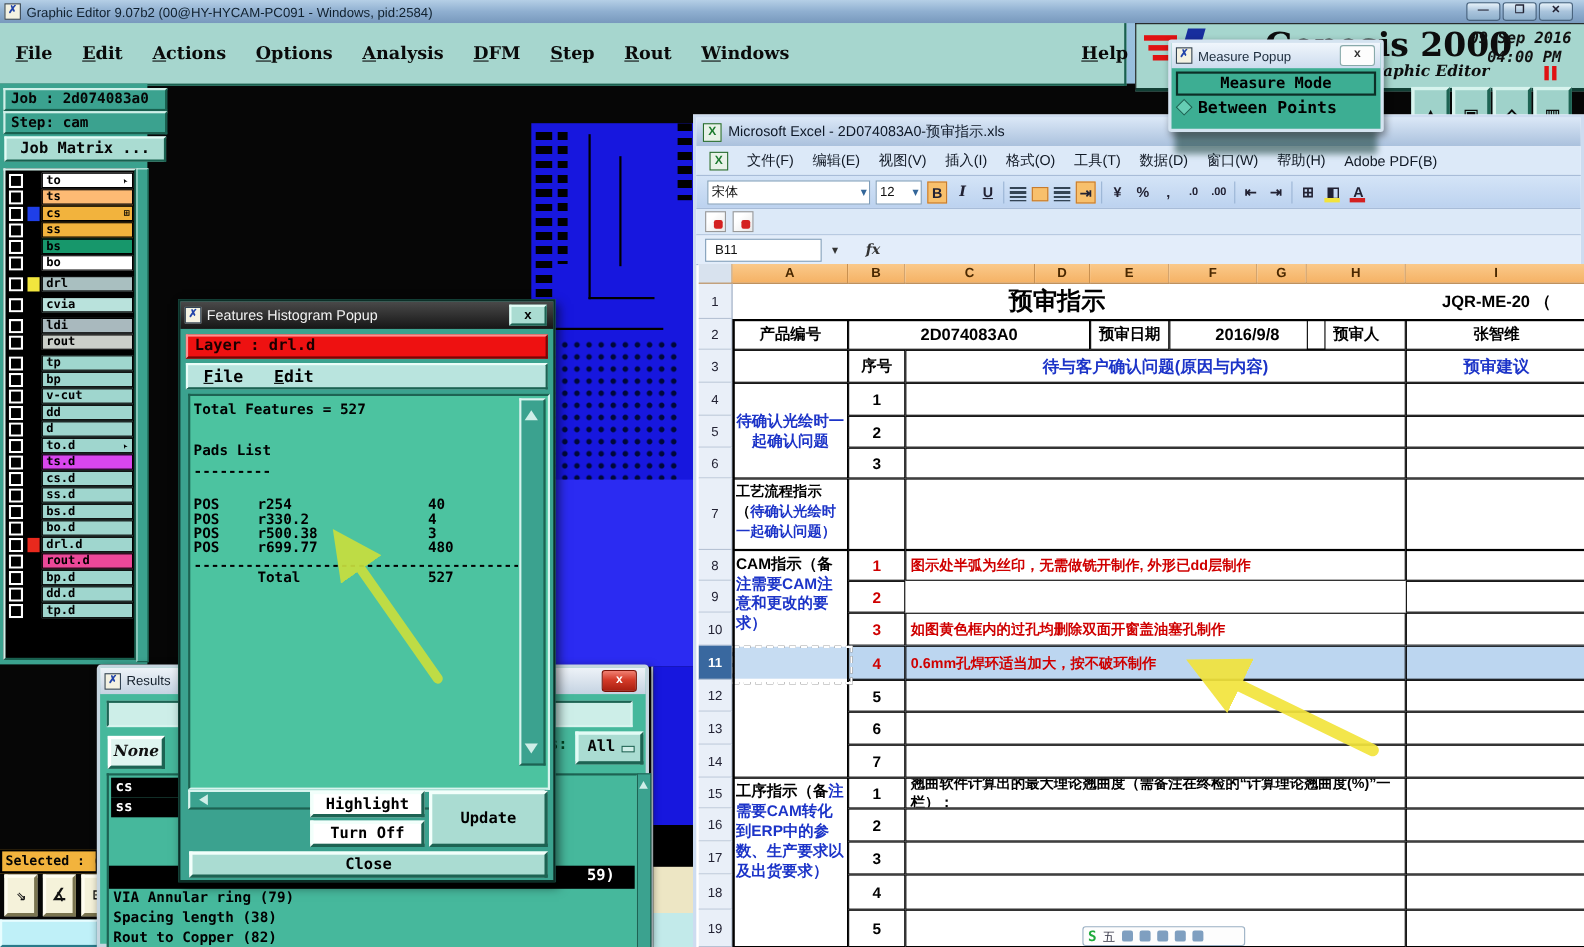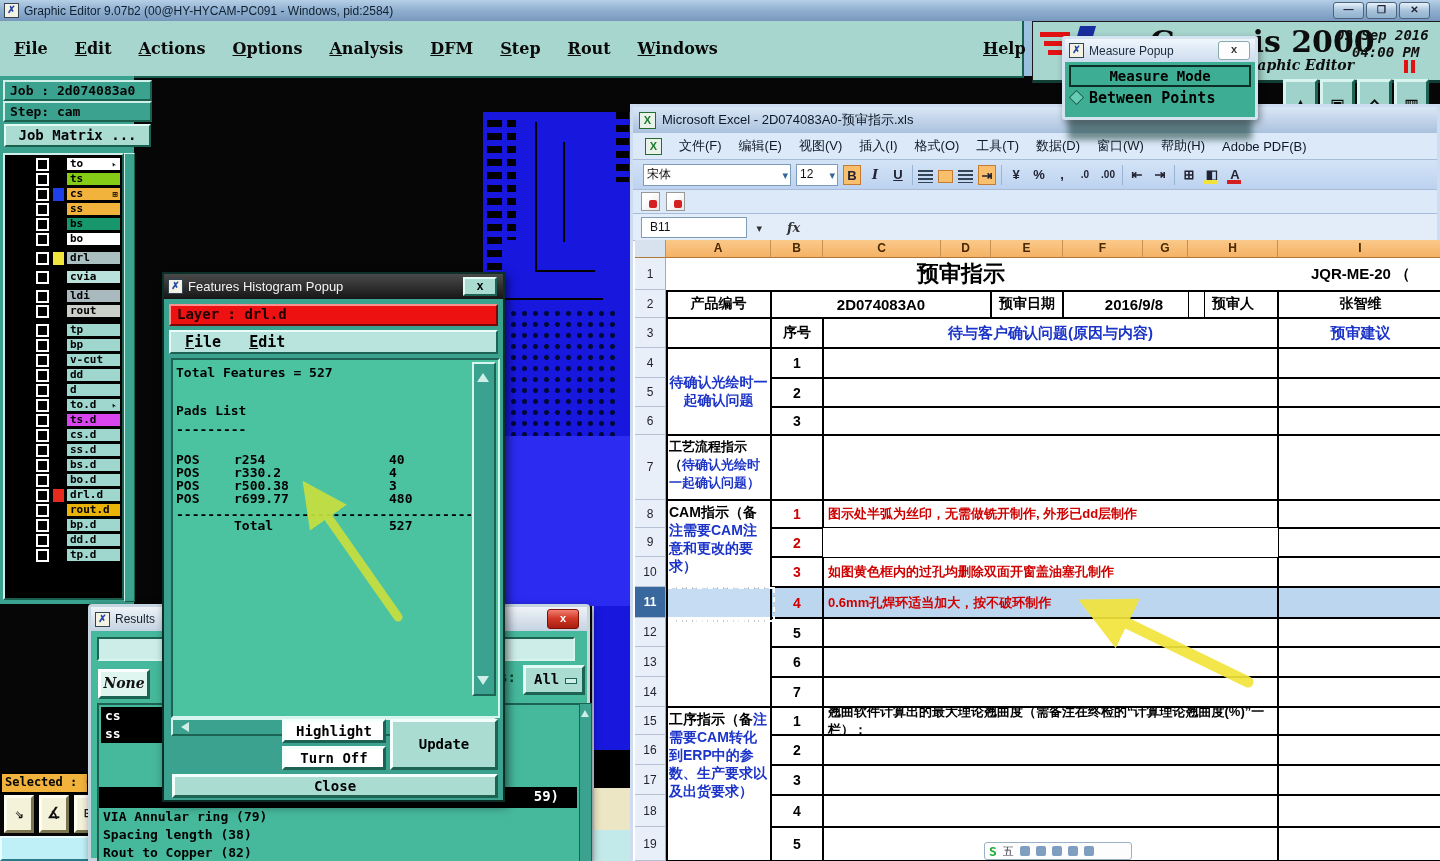--- a/index.html
+++ b/index.html
@@ -53,21 +53,21 @@
     font-weight:bold;font-size:13px;color:#050505;line-height:17px;padding-left:5px;}
   #job-matrix{position:absolute;left:4px;top:124px;width:147px;height:23px;
     background:#aaDCd2;border:2px solid;border-color:#e2fbf5 #19604f #19604f #e2fbf5;
     box-sizing:border-box;font-weight:bold;font-size:14px;color:#050505;
     text-align:center;line-height:19px;}
   #layerpanel{position:absolute;left:3px;top:153px;width:121px;height:447px;
     background:#000;border:2px solid;border-color:#cfefe8 #19604f #19604f #cfefe8;
     box-sizing:border-box;padding:2px 1px;}
   #layerscroll{position:absolute;left:124px;top:153px;width:9px;height:447px;
     background:#3ba28f;border:1px solid;border-color:#cfefe8 #19604f #19604f #cfefe8;}
-  .lgroup{margin-bottom:5px;margin-left:28px;}
+  .lgroup{margin-bottom:5px;}
   .lrow{display:flex;align-items:center;height:14px;margin-bottom:1px;}
   .lchk{width:9px;height:9px;background:#000;border:2px solid #fff;outline:1px solid #000;
     margin-left:2px;flex:none;}
   .lchip{width:11px;height:13px;margin-left:4px;flex:none;}
   .lbar{flex:1;height:14px;margin-left:2px;border:1px solid #000;box-sizing:border-box;
     font-size:11px;font-weight:bold;color:#000;line-height:12px;padding-left:3px;
     position:relative;white-space:nowrap;}
   .lbar[data-marker="cursor"]::after{content:"➤";position:absolute;right:3px;top:0;
     font-size:8px;transform:rotate(-120deg);}
   .lbar[data-marker="grid"]::after{content:"⊞";position:absolute;right:2px;top:0;font-size:9px;}
@@ -325,21 +325,21 @@
   <div id="layerpanel">
     <div class="lgroup">
         <div class="lrow">
           <span class="lchk"></span>
           <span class="lchip" style="background: rgb(0, 0, 0);"></span>
           <span class="lbar" data-marker="cursor" style="background: rgb(255, 255, 255);"><span>to</span></span>
         </div>
         <div class="lrow">
           <span class="lchk"></span>
           <span class="lchip" style="background: rgb(0, 0, 0);"></span>
-          <span class="lbar" data-marker="" style="background: #84cc16;"><span>ts</span></span>
+          <span class="lbar" data-marker="" style="background: #fdba74;"><span>ts</span></span>
         </div>
         <div class="lrow">
           <span class="lchk"></span>
           <span class="lchip" style="background: rgb(31, 63, 232);"></span>
           <span class="lbar" data-marker="grid" style="background: rgb(242, 179, 61);"><span>cs</span></span>
         </div>
         <div class="lrow">
           <span class="lchk"></span>
           <span class="lchip" style="background: rgb(0, 0, 0);"></span>
           <span class="lbar" data-marker="" style="background: rgb(242, 179, 61);"><span>ss</span></span>
@@ -438,21 +438,21 @@
           <span class="lbar" data-marker="" style="background: rgb(159, 214, 206);"><span>bo.d</span></span>
         </div>
         <div class="lrow">
           <span class="lchk"></span>
           <span class="lchip" style="background: rgb(232, 41, 29);"></span>
           <span class="lbar" data-marker="" style="background: rgb(159, 214, 206);"><span>drl.d</span></span>
         </div>
         <div class="lrow">
           <span class="lchk"></span>
           <span class="lchip" style="background: rgb(0, 0, 0);"></span>
-          <span class="lbar" data-marker="" style="background: #eab308;"><span>rout.d</span></span>
+          <span class="lbar" data-marker="" style="background: #ec4899;"><span>rout.d</span></span>
         </div>
         <div class="lrow">
           <span class="lchk"></span>
           <span class="lchip" style="background: rgb(0, 0, 0);"></span>
           <span class="lbar" data-marker="" style="background: rgb(159, 214, 206);"><span>bp.d</span></span>
         </div>
         <div class="lrow">
           <span class="lchk"></span>
           <span class="lchip" style="background: rgb(0, 0, 0);"></span>
           <span class="lbar" data-marker="" style="background: rgb(159, 214, 206);"><span>dd.d</span></span>

